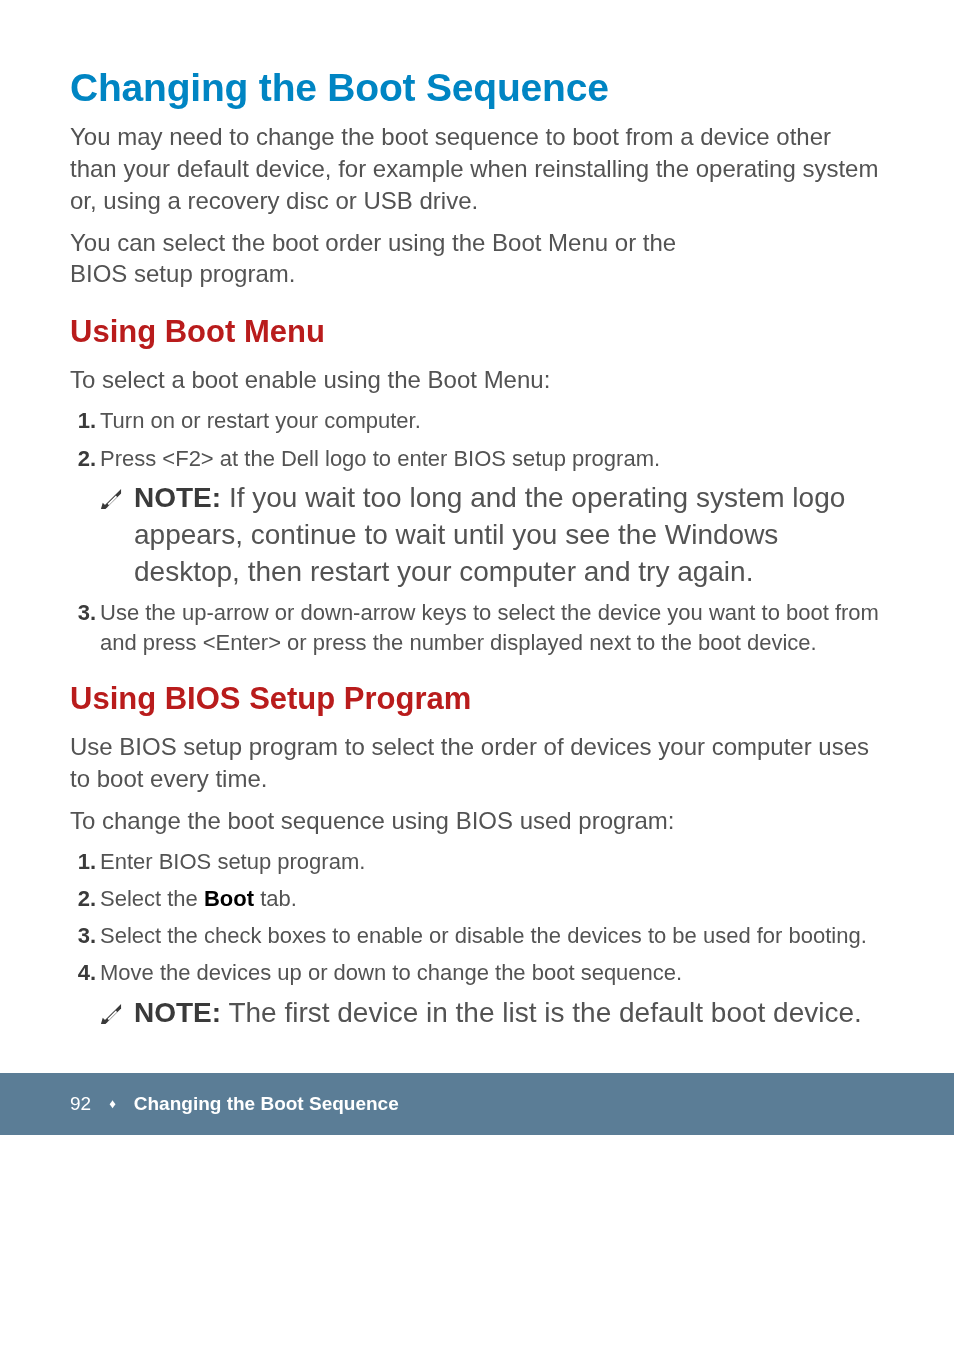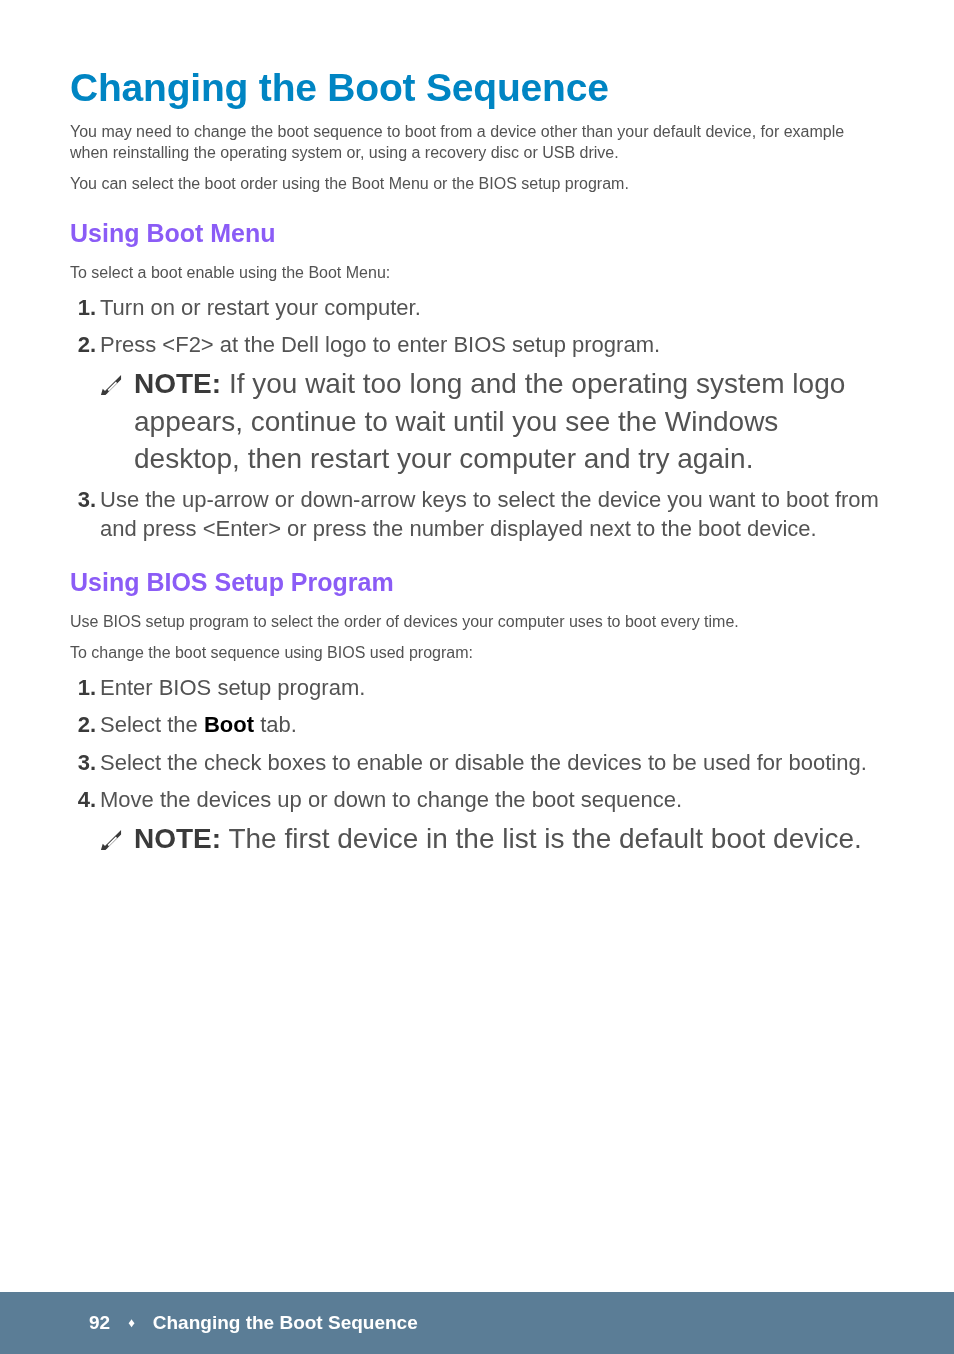--- a/index.html
+++ b/index.html
@@ -5,42 +5,42 @@
   html, body {
     margin: 0;
     padding: 0;
     width: 954px;
     background: #fff;
     font-family: "Segoe UI", "Helvetica Neue", Arial, sans-serif;
     color: #3e3e3e;
   }
   .page {
     width: 954px;
-    height: 1354px;
+    height: 1135px;
     position: relative;
     box-sizing: border-box;
     padding: 66px 70px 12px 70px;
   }
   .h1 {
     color: #0085c3;
     font-size: 39px;
     font-weight: 700;
     line-height: 1.15;
     margin: 0 0 10px 0;
     letter-spacing: -0.2px;
   }
   .body-p {
-    font-size: 16px;
+    font-size: 24px;
     line-height: 1.33;
     margin: 0 0 10px 0;
     color: #535353;
   }
   .h2 {
-    color: #8b5cf6;
-    font-size: 25px;
+    color: #b91c1c;
+    font-size: 31px;
     font-weight: 700;
     margin: 24px 0 14px 0;
   }
   ol.steps {
     list-style: none;
     margin: 4px 0 0 0;
     padding: 0 0 0 30px;
   }
   ol.steps > li {
     position: relative;
@@ -91,23 +91,22 @@
     height: 62px;
     background: #5b7d96;
     display: flex;
     align-items: center;
     box-sizing: border-box;
     padding: 0 0 0 70px;
     color: #fff;
     font-size: 19px;
   }
   .footer-bar .pagenum {
-    font-weight: 700;
+    font-weight: 400;
     margin-right: 18px;
-    margin-left: 19px;
   }
   .footer-bar .diamond {
     margin-right: 18px;
     font-size: 13px;
     position: relative;
     top: -1px;
   }
   .footer-bar .section {
     font-weight: 600;
   }

